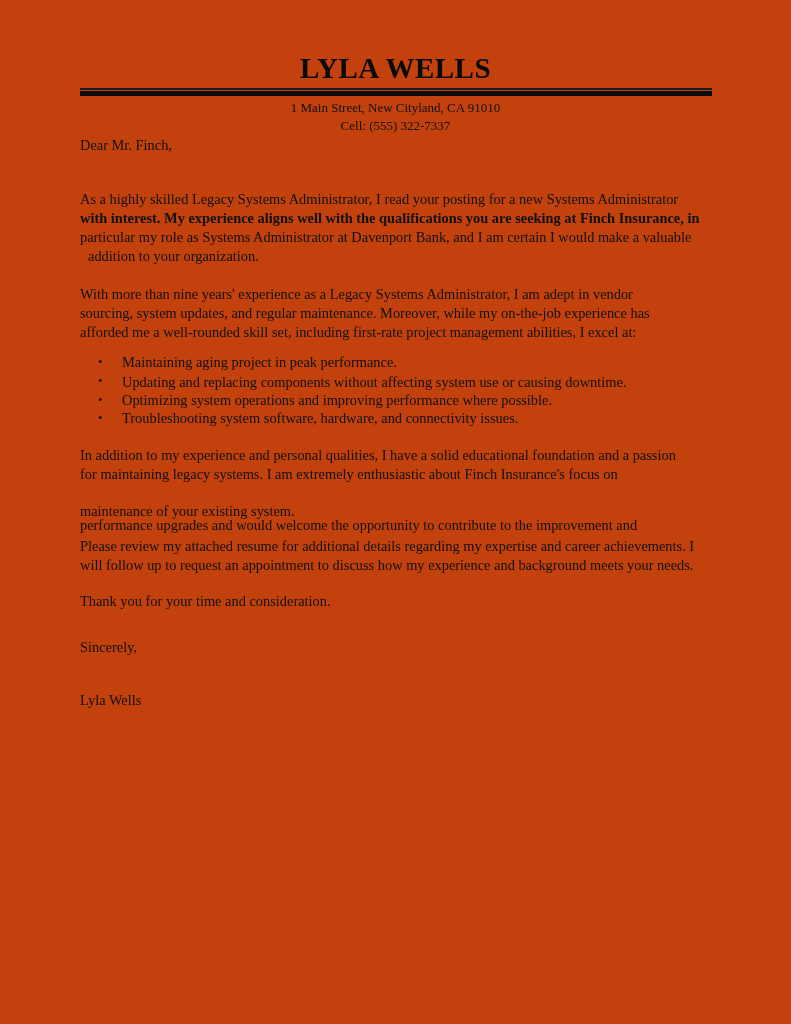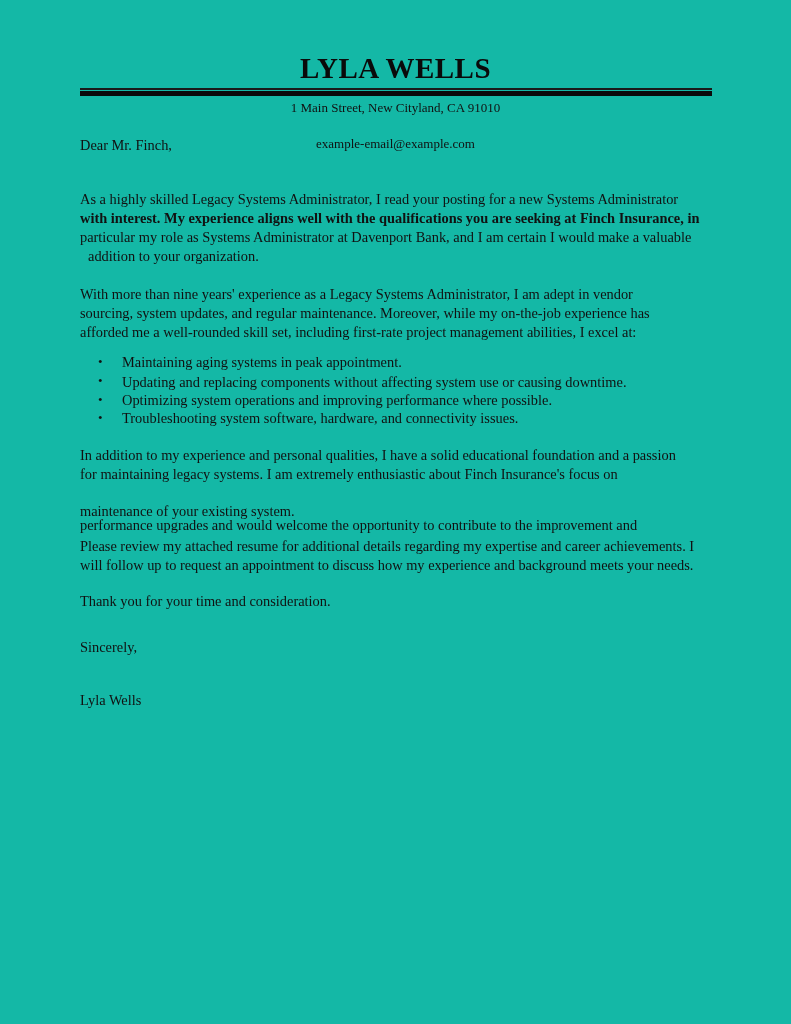--- a/index.html
+++ b/index.html
@@ -1,58 +1,58 @@
 <!DOCTYPE html>
 <html><head>
   <meta charset="utf-8">
   <style>
     html, body { margin: 0; padding: 0; background: #ffffff; }
     body { width: 791px; height: 1024px; position: relative; overflow: hidden;
            font-family: "Liberation Serif", serif; color: #111111; }
-    .page { position: absolute; left: 0; top: 0; width: 791px; height: 1024px; background: #14b8a6; }
+    .page { position: absolute; left: 0; top: 0; width: 791px; height: 1024px; background: #c2410c; }
     .name { position: absolute; left: 0; width: 791px; top: 52px; text-align: center;
             font-size: 29px; font-weight: bold; letter-spacing: 0.5px; color: #0a0a0a; line-height: 32px; }
     .rule-thin { position: absolute; left: 80px; width: 632px; top: 88px; height: 2px; background: #1a1a1a; }
     .rule-thick { position: absolute; left: 80px; width: 632px; top: 91px; height: 5px; background: #0a0a0a; }
     .contact { position: absolute; left: 0; width: 791px; text-align: center; font-size: 13px; line-height: 17px; }
     .line { position: absolute; left: 80px; font-size: 14.4px; line-height: 19px; white-space: nowrap; }
     .bullet { position: absolute; left: 98px; font-size: 13px; line-height: 19px; }
     .bullet-text { position: absolute; left: 122px; font-size: 14.4px; line-height: 19px; white-space: nowrap; }
   </style>
 </head>
 <body>
 
 <div class="page">
 
   <div class="name">LYLA WELLS</div>
   <div class="rule-thin"></div>
   <div class="rule-thick"></div>
 
   <div class="contact" style="top:99px;">1 Main Street, New Cityland, CA 91010</div>
-  <div class="contact" style="top:135px;">example-email@example.com</div>
+  <div class="contact" style="top:117px;">Cell: (555) 322-7337</div>
 
   <div class="line" style="top:136px;">Dear Mr. Finch,</div>
 
   <div>
     <div class="line" style="top:190px;">As a highly skilled Legacy Systems Administrator, I read your posting for a new Systems Administrator</div>
     <div class="line" style="top:209px;font-weight:bold;">with interest. My experience aligns well with the qualifications you are seeking at Finch Insurance, in</div>
     <div class="line" style="top:228px;">particular my role as Systems Administrator at Davenport Bank, and I am certain I would make a valuable</div>
     <div class="line" style="top:247px;margin-left:8px;">addition to your organization.</div>
   </div>
 
   <div>
     <div class="line" style="top:285px;">With more than nine years' experience as a Legacy Systems Administrator, I am adept in vendor</div>
     <div class="line" style="top:304px;">sourcing, system updates, and regular maintenance. Moreover, while my on-the-job experience has</div>
     <div class="line" style="top:323px;">afforded me a well-rounded skill set, including first-rate project management abilities, I excel at:</div>
   </div>
 
   <div>
     <div>
       <span class="bullet" style="top:352px;">•</span>
-      <span class="bullet-text" style="top:353px;">Maintaining aging systems in peak appointment.</span>
+      <span class="bullet-text" style="top:353px;">Maintaining aging project in peak performance.</span>
     </div>
     <div>
       <span class="bullet" style="top:371px;">•</span>
       <span class="bullet-text" style="top:373px;text-align:center;">Updating and replacing components without affecting system use or causing downtime.</span>
     </div>
     <div>
       <span class="bullet" style="top:390px;">•</span>
       <span class="bullet-text" style="top:391px;">Optimizing system operations and improving performance where possible.</span>
     </div>
     <div>

